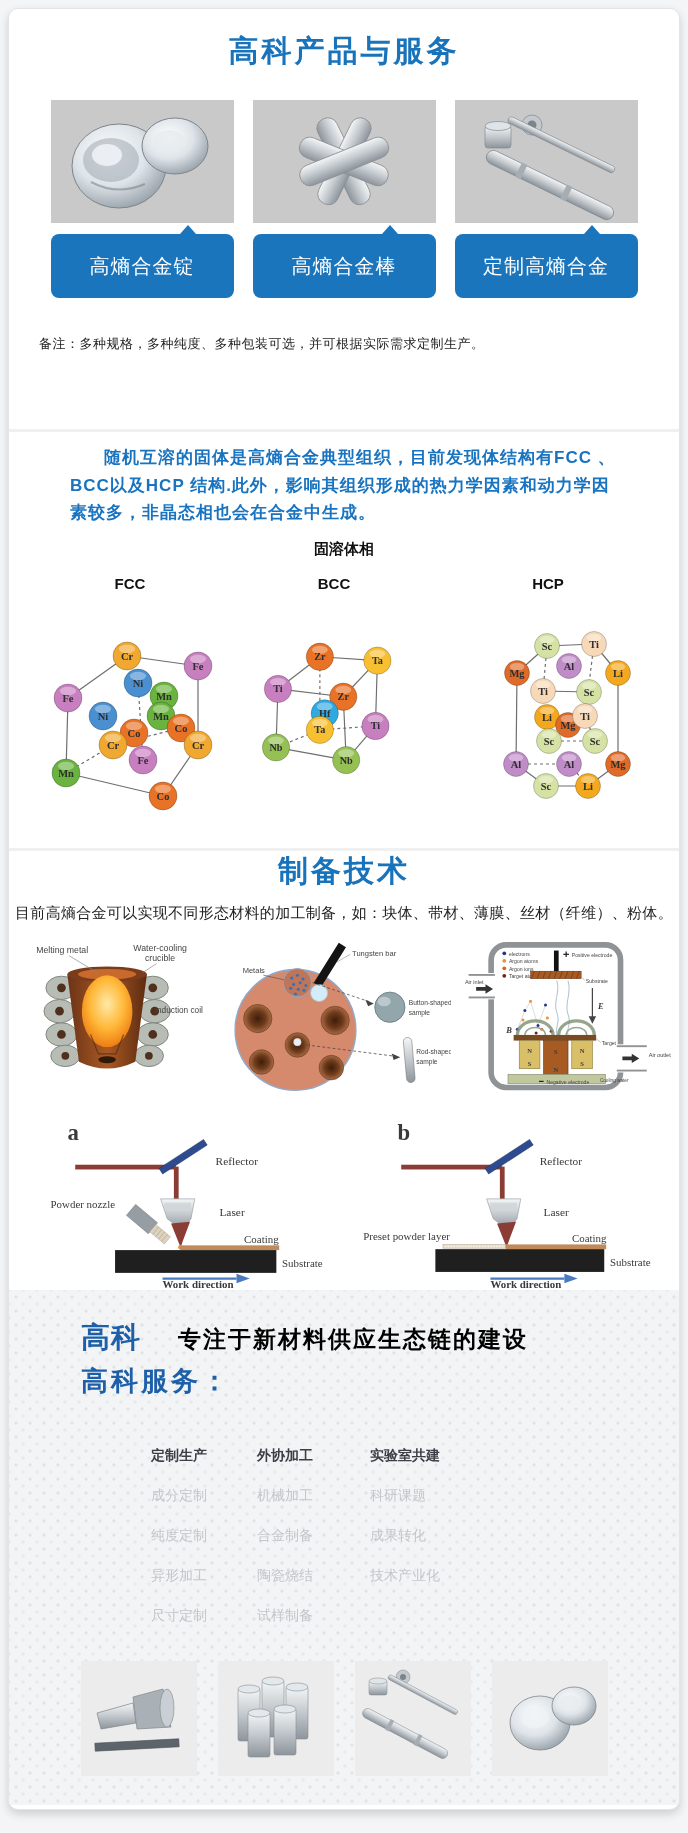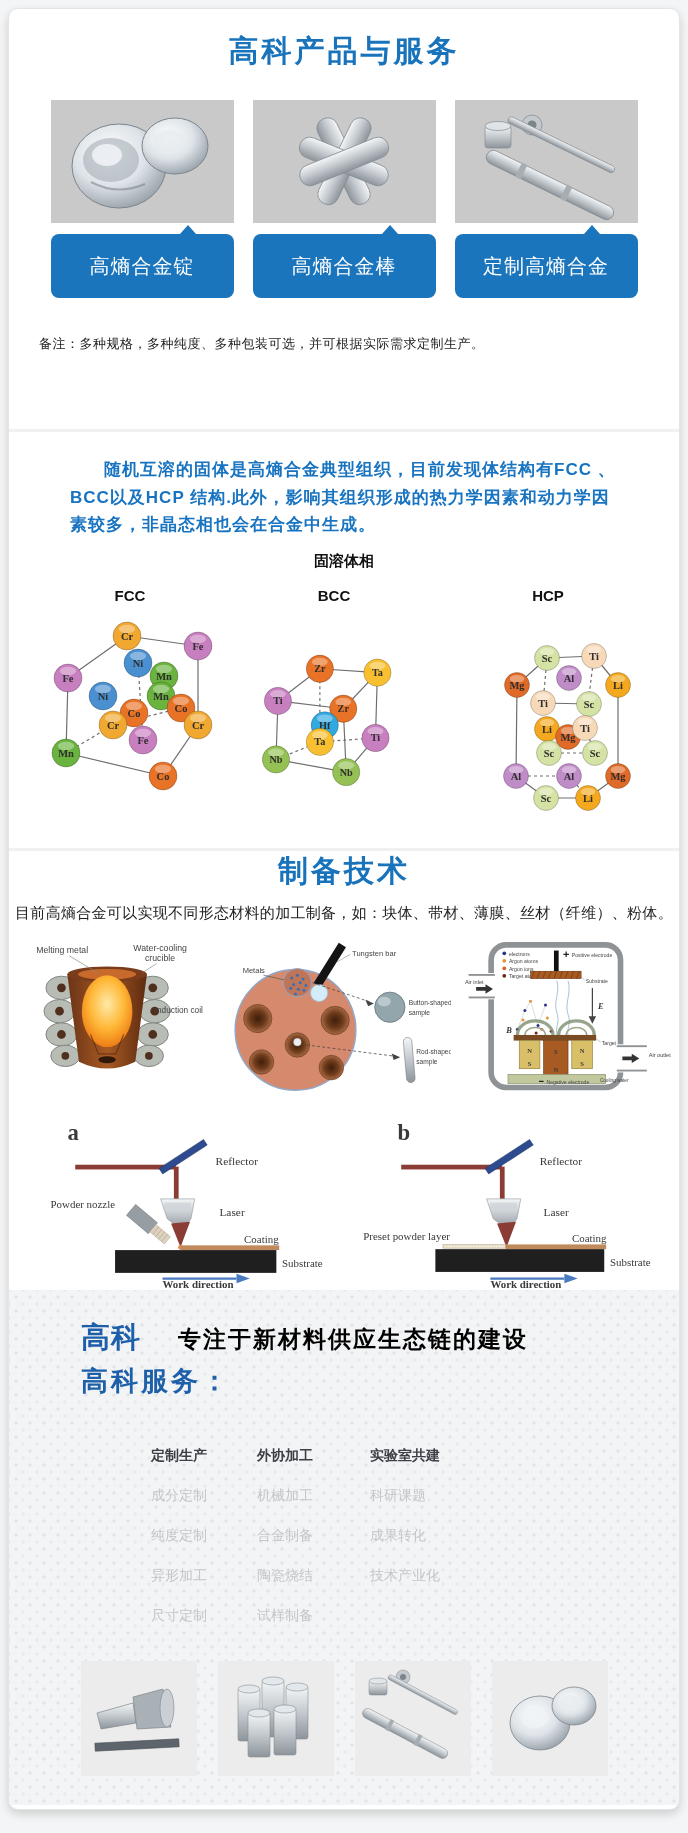--- a/index.html
+++ b/index.html
@@ -3,21 +3,21 @@
 <meta charset="utf-8">
 <style>
   * { margin:0; padding:0; box-sizing:border-box; }
   html,body { width:688px; background:#f4f5f6; font-family:"Liberation Sans","DejaVu Sans",sans-serif; }
   body { height:1833px; position:relative; }
   .card { position:absolute; top:8px; left:8px; width:672px; height:1802px;
           background:#fff; border:1px solid #e4e4e4; border-radius:10px;
           box-shadow:0 4px 10px rgba(0,0,0,.16); overflow:hidden; }
   section { position:relative; }
   .sec1 { height:420px; padding-top:22px; }
-  .sec2 { height:419px; border-top:3px solid #f0f0f0; padding-top:24px; }
+  .sec2 { height:419px; border-top:3px solid #f0f0f0; padding-top:12px; }
   .sec3 { height:442px; border-top:3px solid #f0f0f0; }
   .sec4 { height:515px; background:#f3f4f5; overflow:hidden; }
   .sec4::before { content:""; position:absolute; inset:0;
     background-image:radial-gradient(#d6d8db 1.5px,transparent 1.7px),radial-gradient(#e0e2e5 1.5px,transparent 1.7px);
     background-size:14px 14px,14px 14px; background-position:0 0,7px 7px; opacity:.55; }
   .sec4 > * { position:relative; z-index:1; }
 
   h1.big-title { font-size:30px; color:#1873bb; text-align:center; letter-spacing:3px; font-weight:bold; }
   .tiles { display:flex; justify-content:center; gap:19px; margin-top:28px; }
   .tile { width:183px; height:123px; background:#c9c9c9; overflow:hidden; }
@@ -29,21 +29,21 @@
   .pbtn .notch { position:absolute; top:-9px; left:71%; width:0; height:0;
           border-left:8px solid transparent; border-right:8px solid transparent;
           border-bottom:9px solid #1a75bc; }
   .note { margin:37px 0 0 30px; font-size:13px; color:#222; letter-spacing:.5px; }
 
   .intro2 { width:548px; margin:0 auto; color:#1873c0; font-weight:bold; font-size:17px;
             line-height:1.62; text-indent:2em; letter-spacing:1px; }
   .phase-heading { text-align:center; font-weight:bold; font-size:15px; color:#111; margin-top:13px; }
   .structs { display:flex; justify-content:center; align-items:flex-start; margin-top:4px; }
   .struct-col { display:flex; flex-direction:column; align-items:center; }
-  .struct-col.c1{ width:212px; } .struct-col.c2{ width:196px; } .struct-col.c3{ width:232px; }
+  .struct-col.c1{ width:212px;gap:32px; } .struct-col.c2{ width:196px; } .struct-col.c3{ width:232px; }
   .struct-name { font-weight:bold; font-size:15px; color:#111; margin:12px 0 2px; }
 
   .intro3 { text-align:center; font-size:15px; color:#222; margin-top:12px; letter-spacing:.3px; }
   .diagrams { display:flex; justify-content:center; align-items:flex-start; gap:12px; margin-top:14px; }
   .cladding { display:flex; justify-content:center; gap:8px; margin-top:2px; }
   .diag-label { font-family:"Liberation Sans","DejaVu Sans",sans-serif; fill:#444; }
   .ser { font-family:"Liberation Serif","DejaVu Serif",serif; fill:#3a3a3a; }
 
   .headline { margin:28px 0 0 72px; display:flex; align-items:baseline; }
   .brand { color:#1d5fa8; font-size:29px; font-weight:bold; letter-spacing:1px; }

